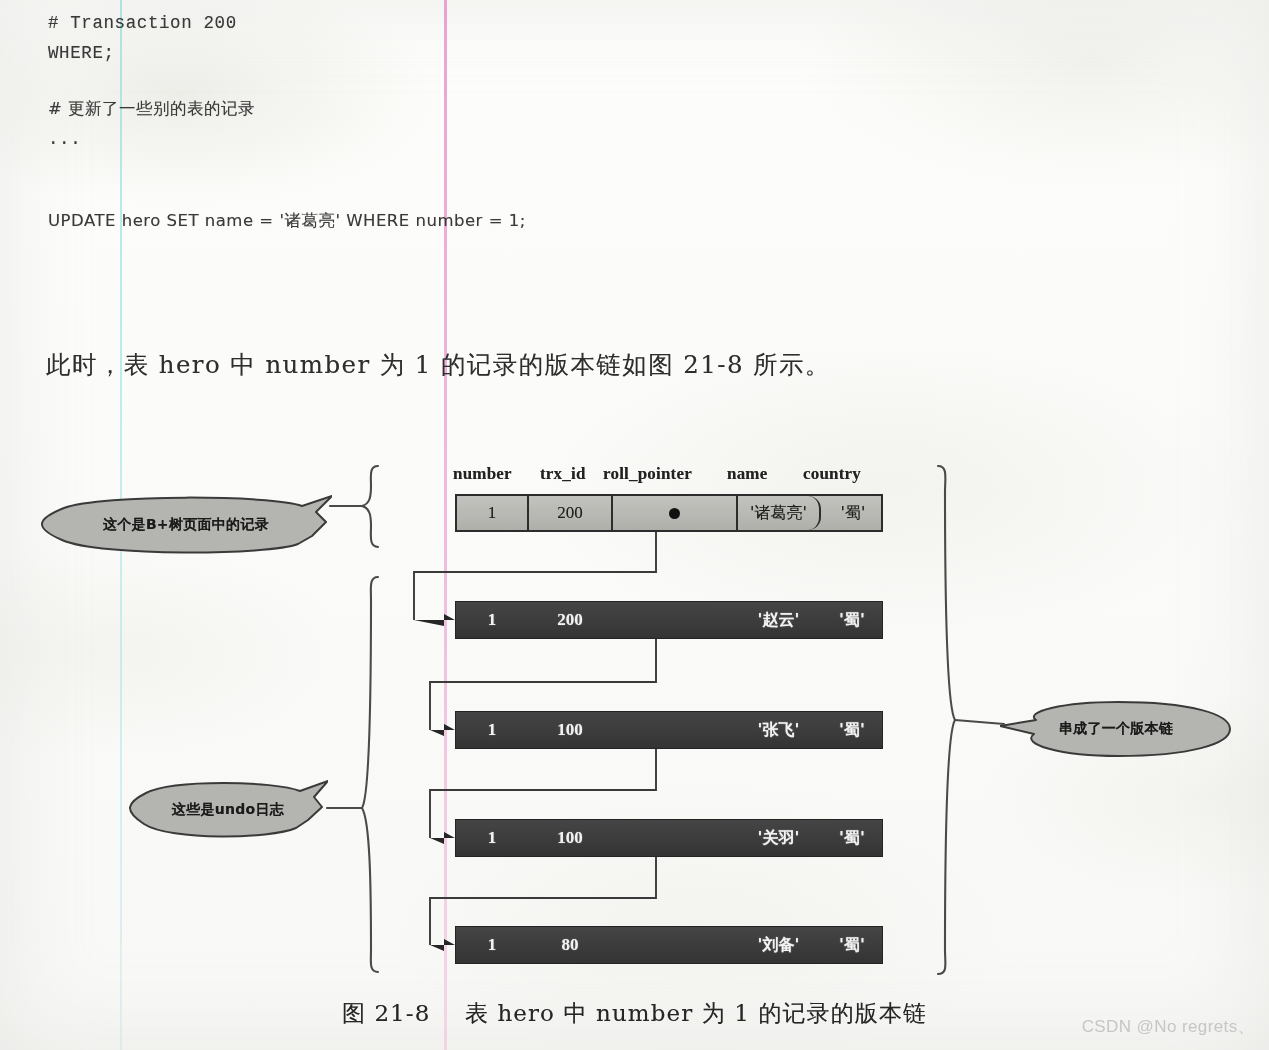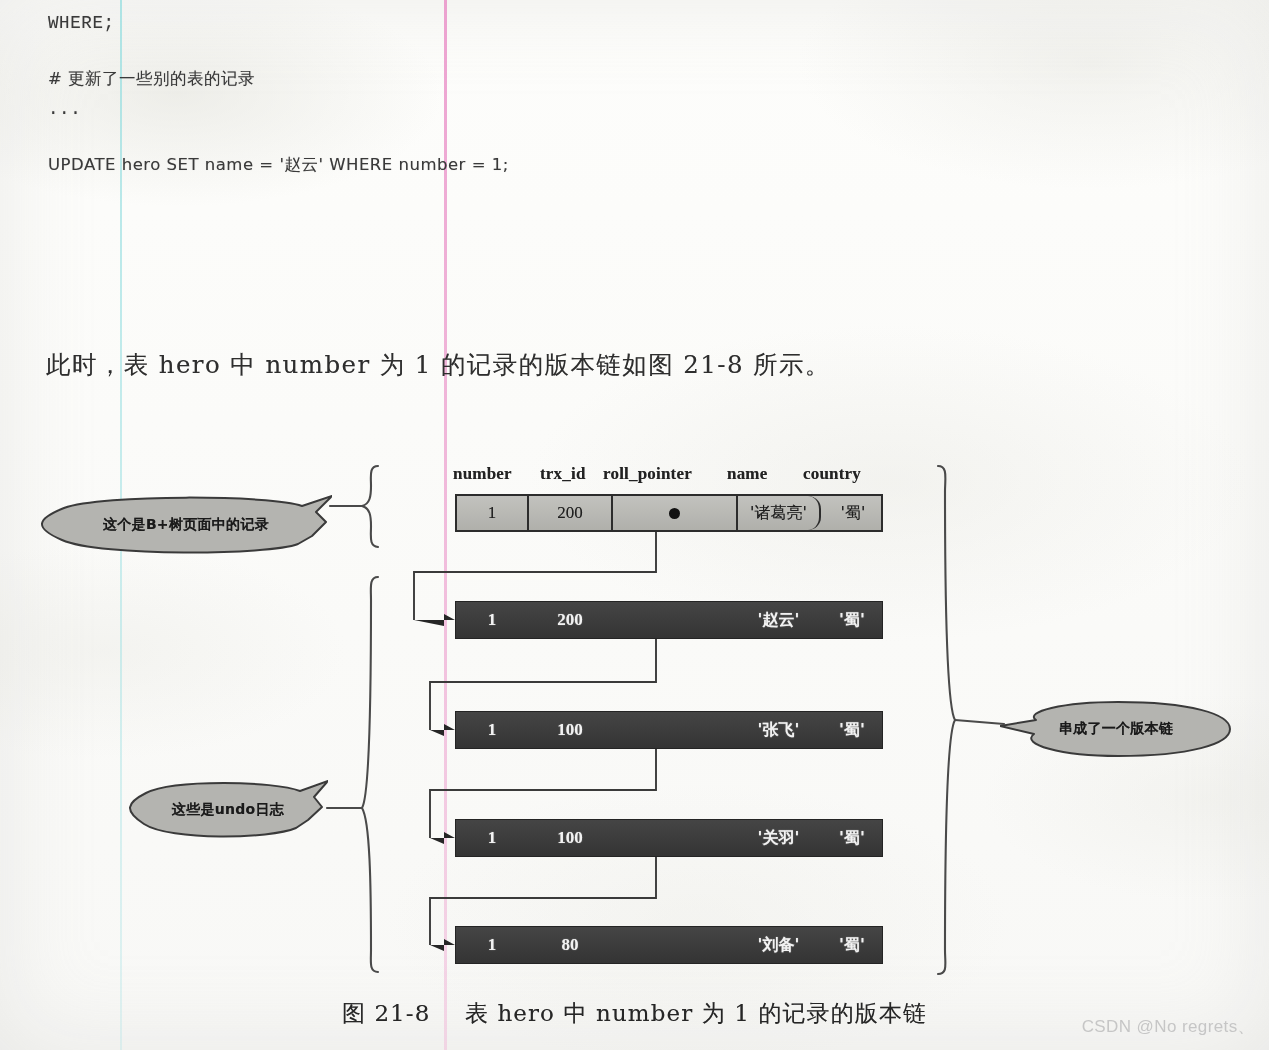--- a/index.html
+++ b/index.html
@@ -262,27 +262,28 @@
     white-space: nowrap;
   }
 </style>
 </head>
 <body>
 
 <div class="guide-line guide-cyan"></div>
 <div class="guide-line guide-pink"></div>
 
 <div class="code-block" id="code-block">
+    <div class="code-line"># Transaction 200</div>
     <div class="code-line">WHERE;</div>
     <div class="code-line blank"></div>
     <div class="code-line cjk"># 更新了一些别的表的记录</div>
     <div class="code-line">...</div>
     <div class="code-line blank"></div>
-    <div class="code-line cjk">UPDATE hero SET name = '赵云' WHERE number = 1;</div>
     <div class="code-line blank"></div>
+    <div class="code-line cjk">UPDATE hero SET name = '诸葛亮' WHERE number = 1;</div>
   </div>
 
 <div class="prose">此时，表 hero 中 number 为 1 的记录的版本链如图 21-8 所示。</div>
 
 <div class="figure">
 
   <svg class="figure-svg" width="1269" height="570" viewBox="0 0 1269 570">
     <g fill="none" stroke="#4a4a4a" stroke-width="2.1" stroke-linecap="round">
 
       <path d="M 378 36

